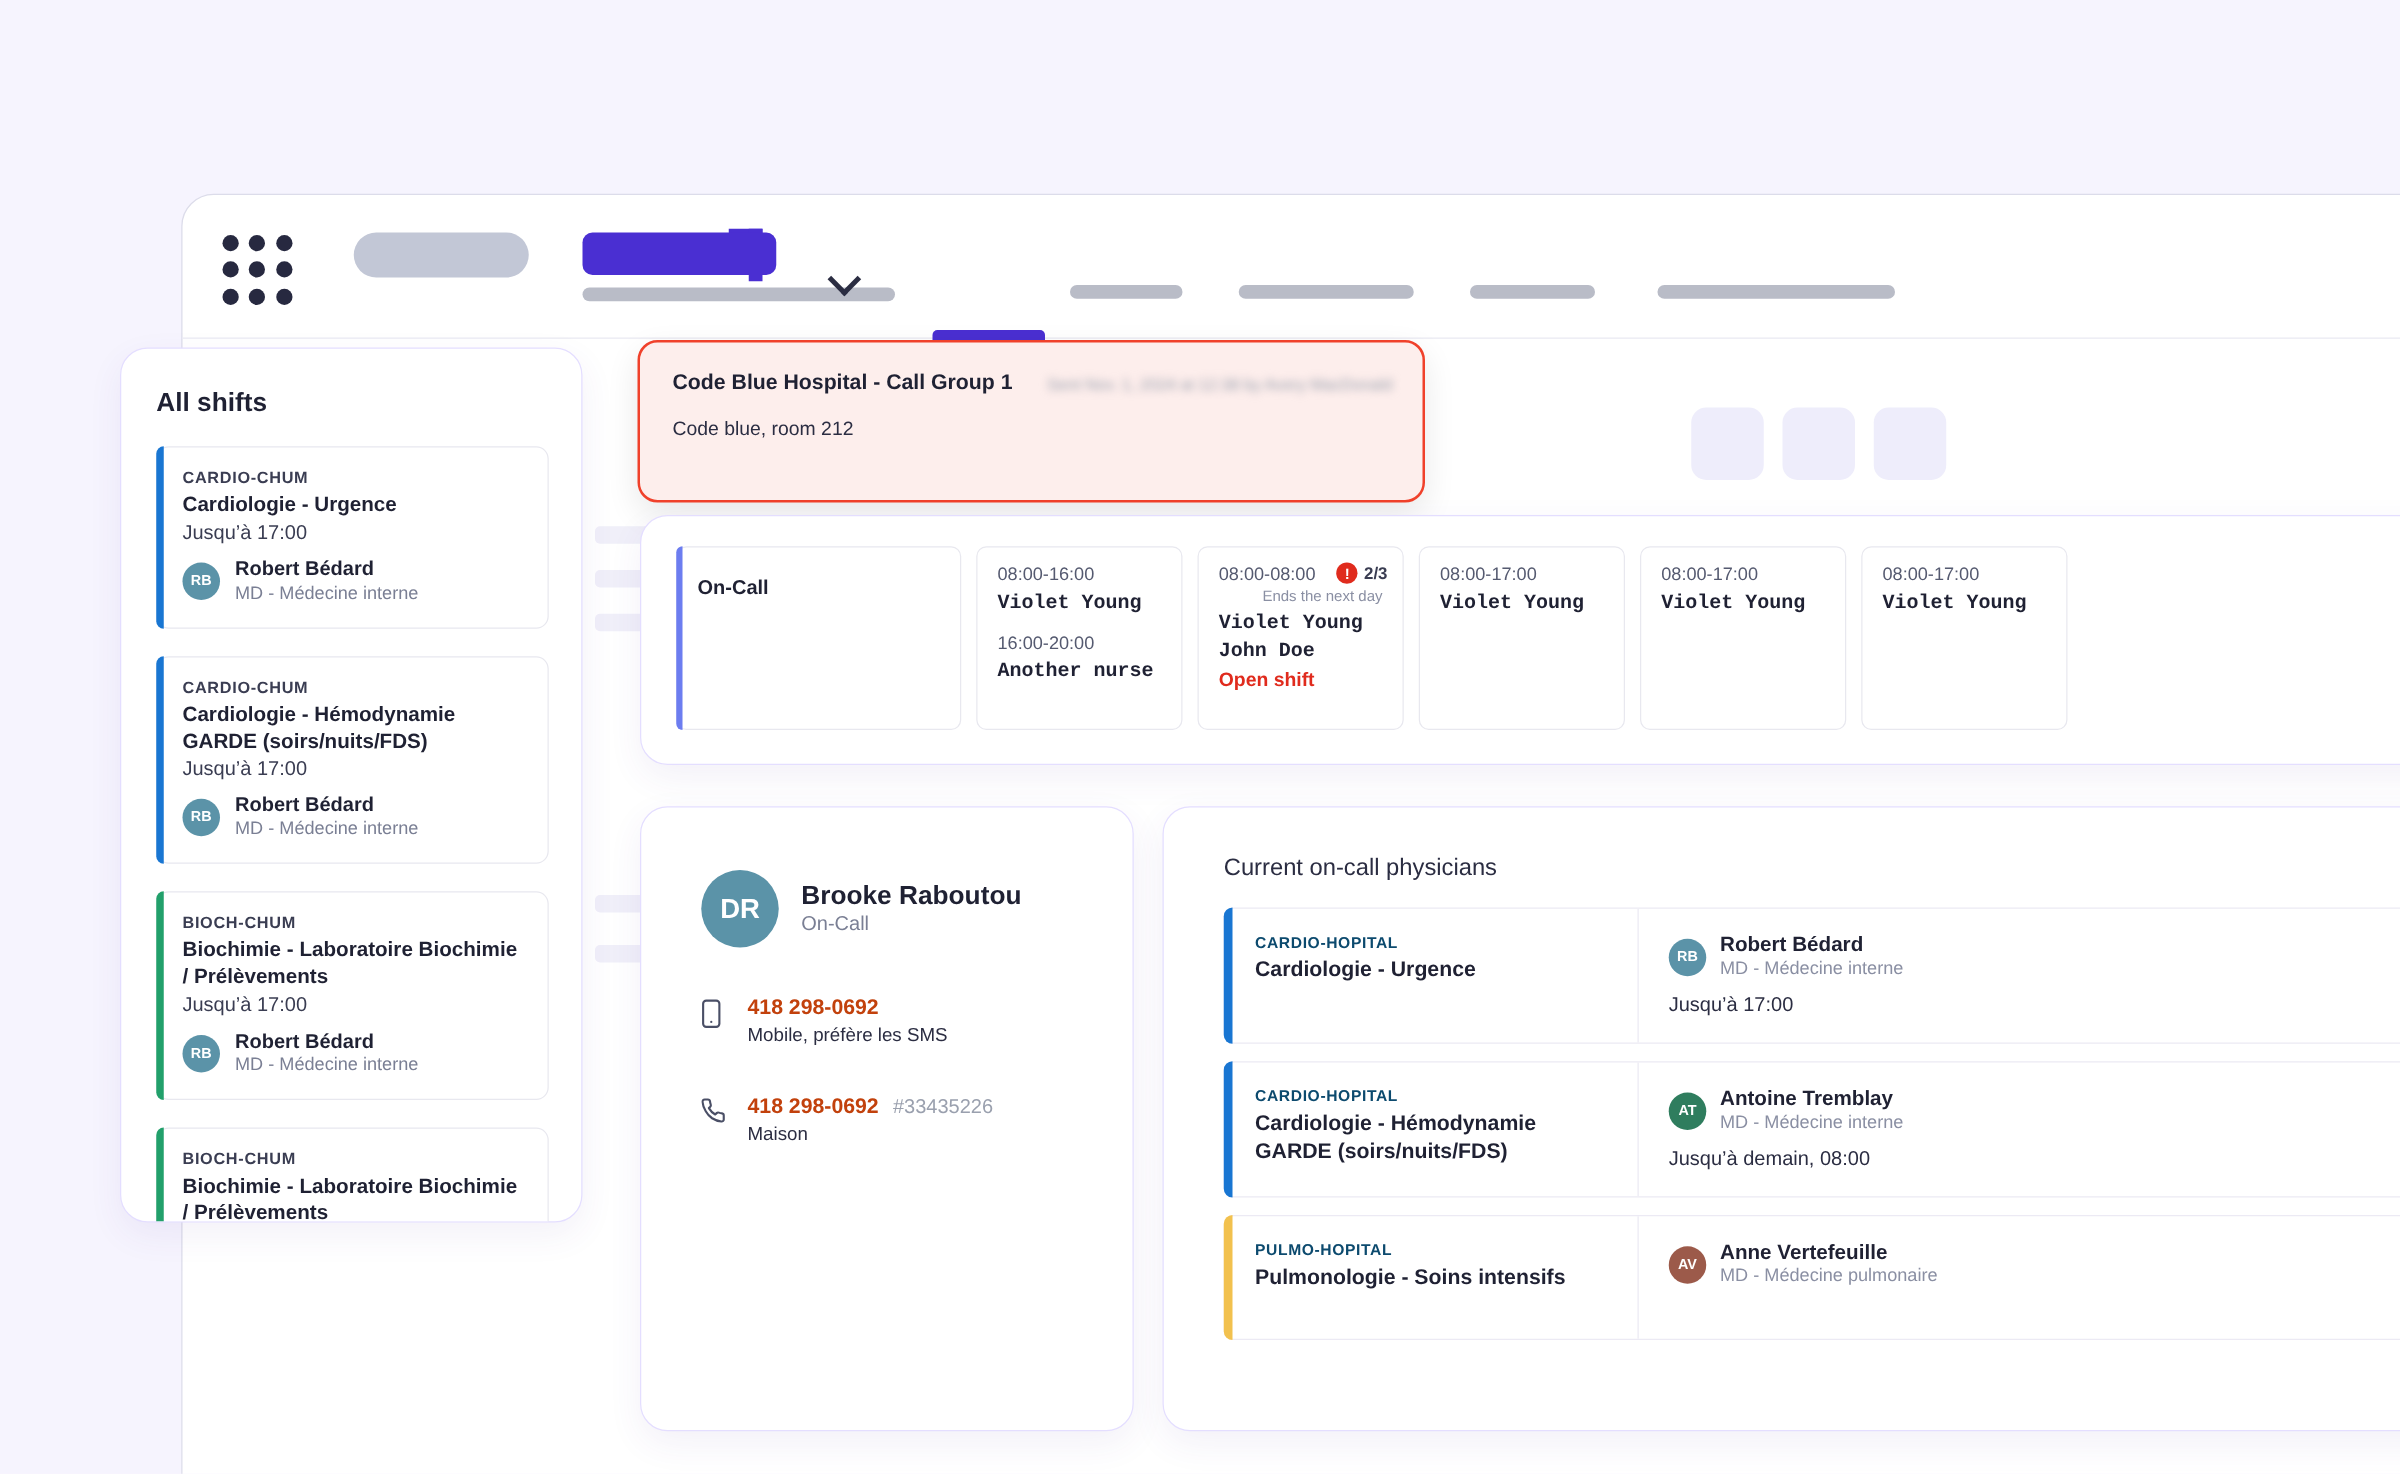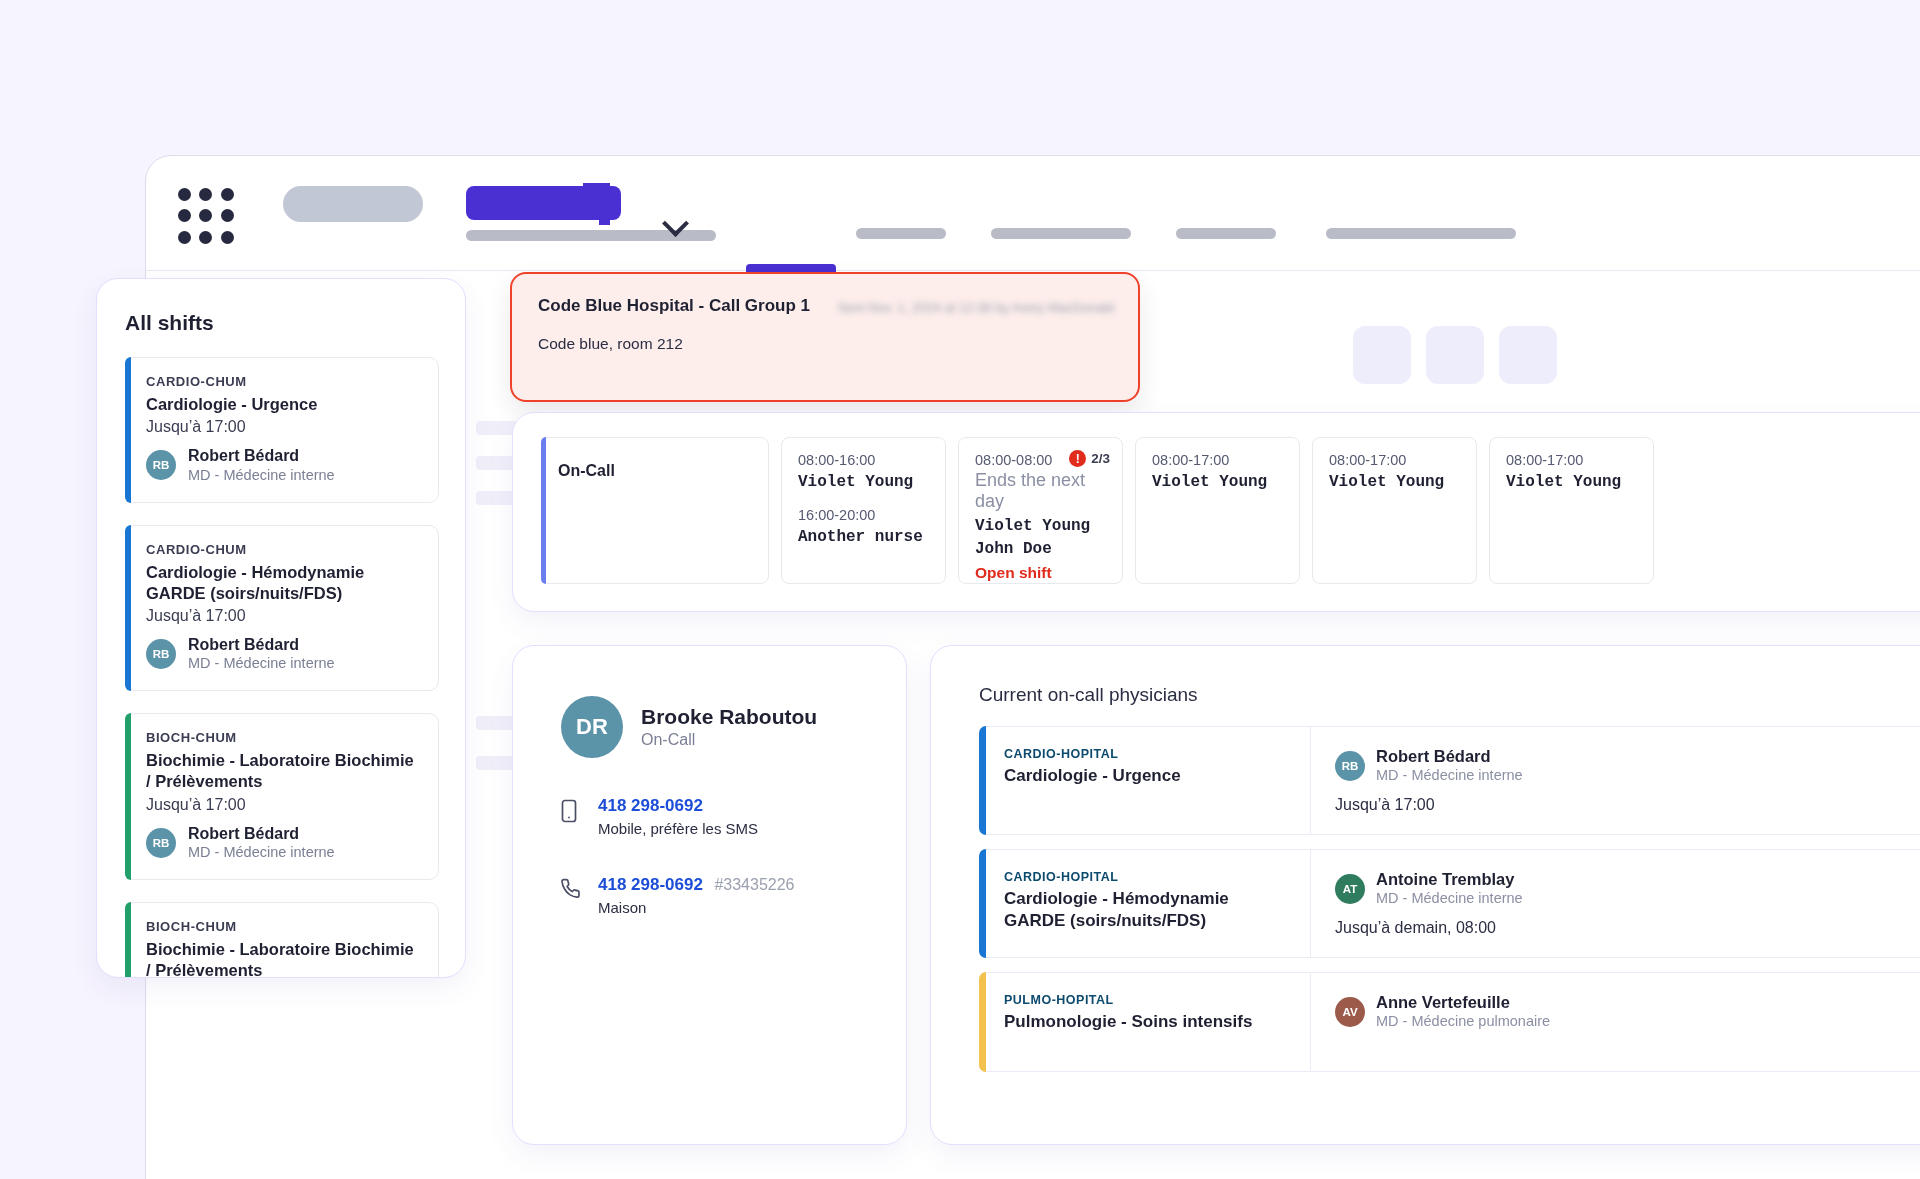--- a/index.html
+++ b/index.html
@@ -140,21 +140,21 @@
     border: 1px solid #e8e8ef; border-radius: 8px;
     padding: 14px 16px; position: relative; background: #fff;
   }
   .sched-cell.lead { width: 228px; }
   .sched-cell.lead::before {
     content: ""; position: absolute; left: -1px; top: -1px; bottom: -1px;
     width: 5px; background: #6c7df0; border-radius: 8px 0 0 8px;
   }
   .cell-label { font-size: 16px; font-weight: 700; color: #1f2133; margin-top: 10px; }
   .cell-time  { font-size: 14.5px; color: #555a70; }
-  .cell-sub   { font-size: 18px; color: #8a8fa3; margin-top: 2px; }
+  .cell-sub   { font-size: 12px; color: #8a8fa3; margin-top: 2px; text-align: right; }
   .cell-person{ font-size: 16px; font-weight: 700; color: #1f2133; margin-top: 5px; font-family: Liberation Mono, monospace; }
   .cell-open  { font-size: 15.5px; font-weight: 600; color: #e02b1d; margin-top: 6px; }
   .cell-gap   { height: 16px; }
   .badge {
     position: absolute; right: 12px; top: 12px;
     display: flex; align-items: center; gap: 5px;
     font-size: 13.5px; color: #3a3d52; font-weight: 600;
   }
   .badge-dot {
     width: 17px; height: 17px; border-radius: 50%; background: #e02b1d;
@@ -169,21 +169,21 @@
   .ct-role { font-size: 16px; color: #7a7f94; margin-top: 2px; }
   .msg-btn {
     display: block; margin: 32px 48px 0 48px;
     height: 44px; line-height: 44px; text-align: center;
     background: #1f72c8; color: #fff; border: none; border-radius: 8px;
     font-size: 16px; font-weight: 600; cursor: pointer;
     font-family: "Liberation Sans", sans-serif; width: calc(100% - 96px);
   }
   .phone-row { display: flex; gap: 15px; padding: 0 0 0 48px; margin-top: 38px; }
   .ico { flex: none; width: 22px; margin-top: 3px; color: #4a4f66; }
-  .ph-num { font-size: 17px; font-weight: 700; color: #1d4ed8; }
+  .ph-num { font-size: 17px; font-weight: 700; color: #c2410c; }
   .ph-ext { font-size: 16px; color: #9aa0ae; font-weight: 400; margin-left: 7px; }
   .ph-type { font-size: 15px; color: #2b2d42; margin-top: 4px; }
 
   
   .oncall-panel { left: 930px; top: 645px; width: 1062px; height: 500px; overflow: hidden; }
   .oncall-title { margin: 38px 0 20px 48px; font-size: 19px; color: #2b2d42; }
   .oc-row {
     position: relative; margin: 0 26px 14px 48px;
     border: 1px solid #eceaf4; border-radius: 8px;
     display: flex; min-height: 100px; background: #fff;

